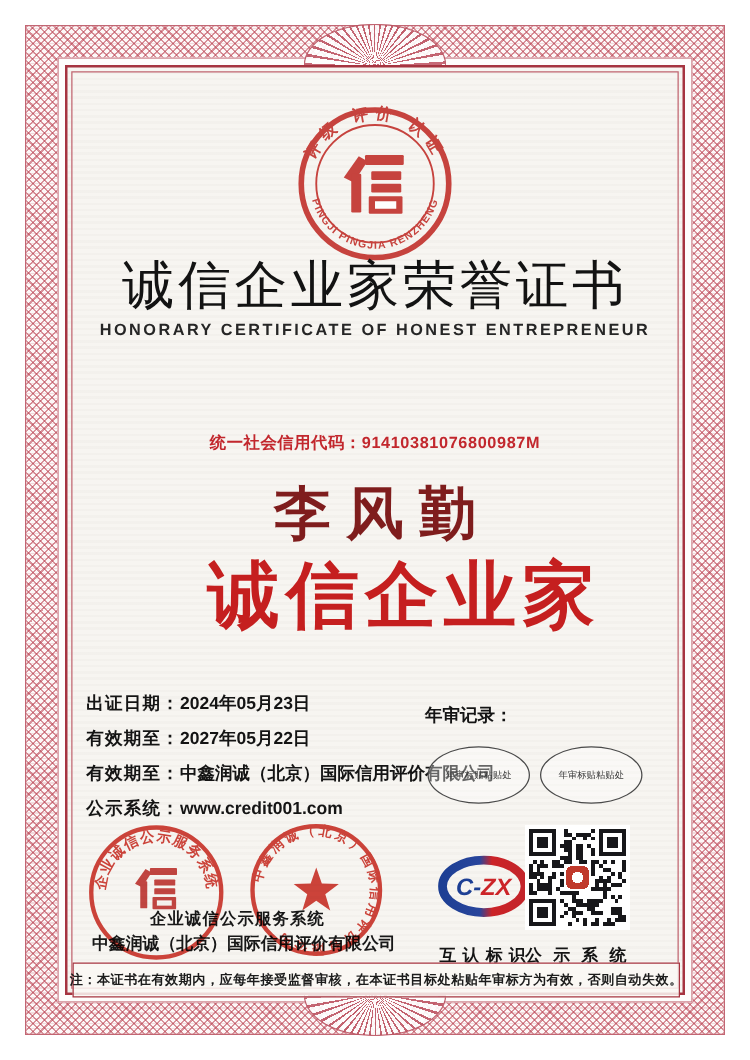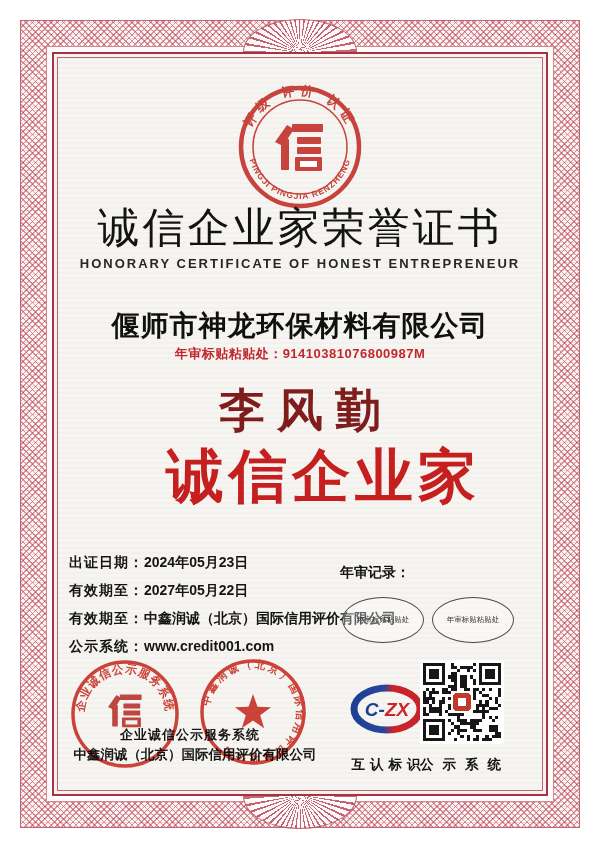--- a/index.html
+++ b/index.html
@@ -132,22 +132,21 @@
     <text font-size="8.5" font-weight="bold" fill="#c43a35" letter-spacing="1">
       <textPath href="#arcBot" startOffset="50%" text-anchor="middle">PINGJI PINGJIA RENZHENG</textPath>
     </text>
     <use href="#xinGlyph"></use>
   </svg>
 
   <div class="abs ctr title">诚信企业家荣誉证书</div>
   <div class="abs ctr subtitle">HONORARY CERTIFICATE OF HONEST ENTREPRENEUR</div>
 
 
-  <div class="abs ctr company">偃师市神龙环保材料有限公司</div>
-  <div class="abs ctr uscc"><span>年审标贴粘贴处：</span><span>91410381076800987M</span></div>
+  <div class="abs ctr uscc"><span>统一社会信用代码：</span><span>91410381076800987M</span></div>
 
   <div class="abs ctr person">李风勤</div>
   <div class="abs ctr honor">诚信企业家</div>
 
   <div class="abs details">
     <div class="detail-row"><span class="lab">出证日期：</span><span>2024年05月23日</span></div>
     <div class="detail-row"><span class="lab">有效期至：</span><span>2027年05月22日</span></div>
     <div class="detail-row"><span class="lab">有效期至：</span><span>中鑫润诚（北京）国际信用评价有限公司</span></div>
     <div class="detail-row"><span class="lab">公示系统：</span><span>www.credit001.com</span></div>
   </div>
@@ -212,14 +211,17 @@
         <rect x="20" y="2" width="3" height="3" fill="#17171a"></rect>
         <rect x="0" y="18" width="7" height="7" fill="#17171a"></rect>
         <rect x="1" y="19" width="5" height="5" fill="#ffffff"></rect>
         <rect x="2" y="20" width="3" height="3" fill="#17171a"></rect>
         <rect x="9.6" y="9.6" width="5.8" height="5.8" rx="1.4" fill="#c0392b"></rect>
         <rect x="11.2" y="11.2" width="2.6" height="2.6" rx="0.6" fill="#ffffff"></rect>
       </svg>
     </div>
   <div class="abs qr-label">公示系统</div>
 
+  <div class="abs footnote">
+      <span>注：本证书在有效期内，应每年接受监督审核，在本证书目标处粘贴年审标方为有效，否则自动失效。</span>
+    </div>
 
 </div>
 
 </body></html>

